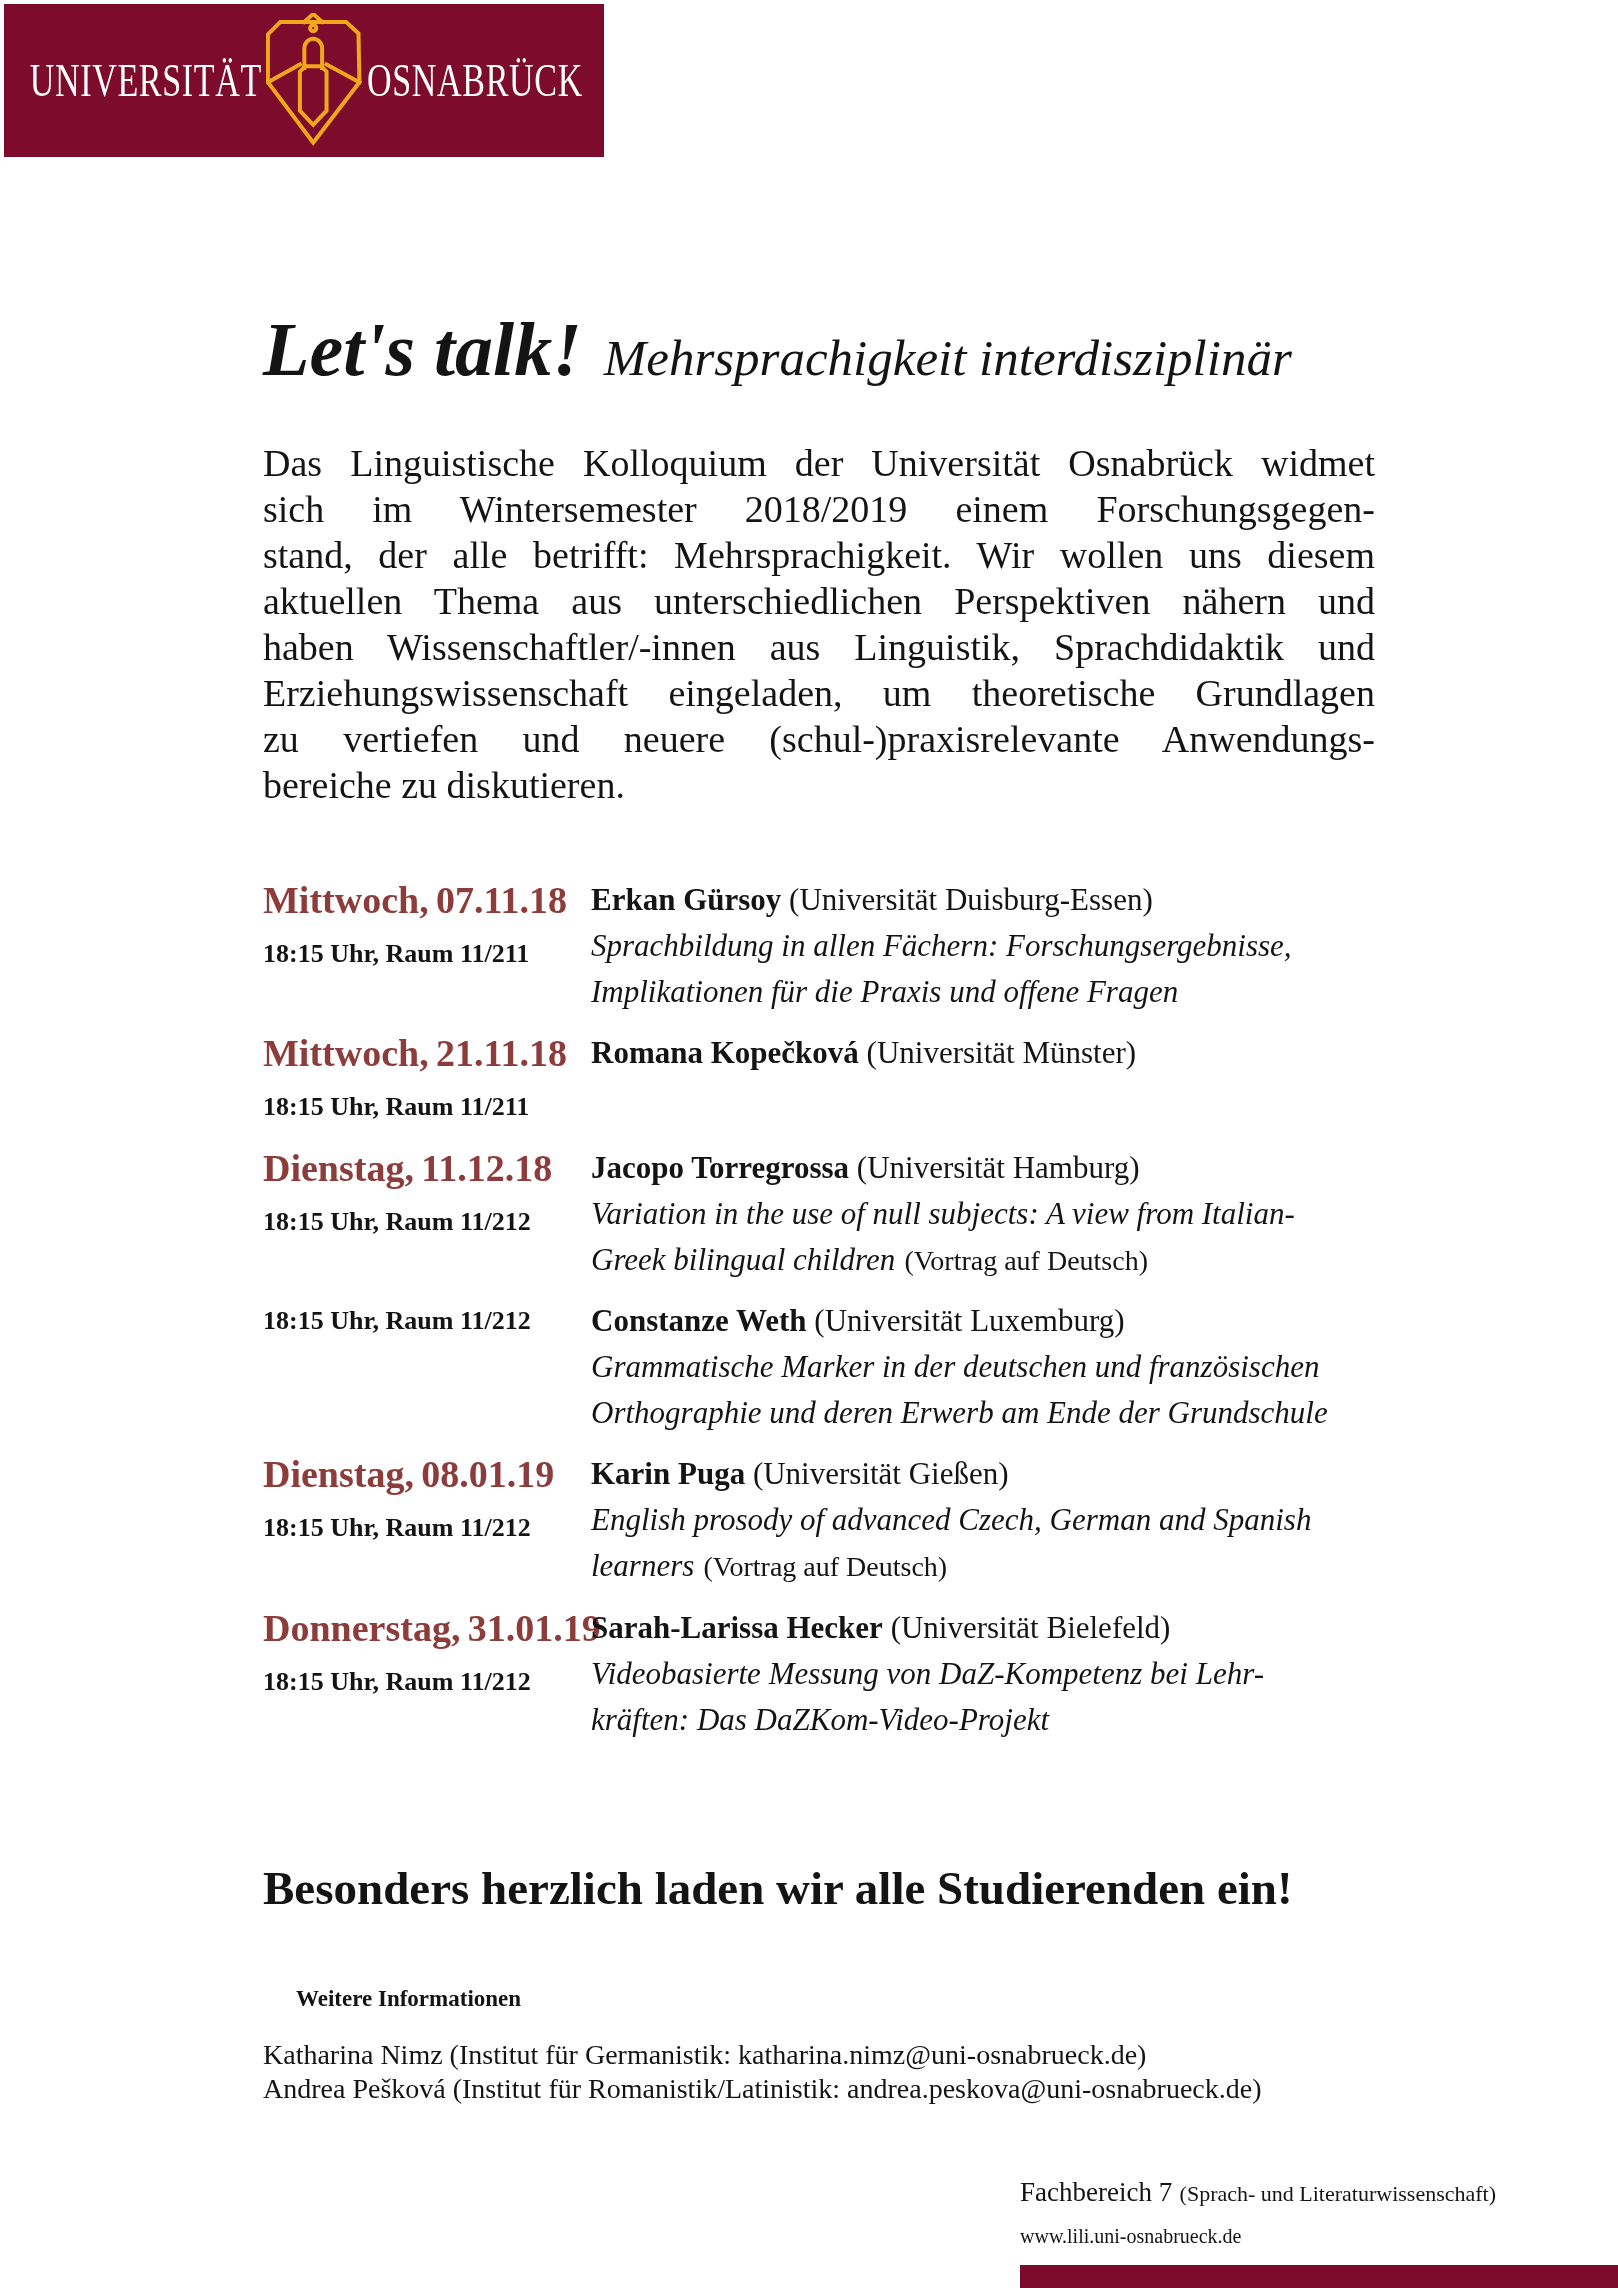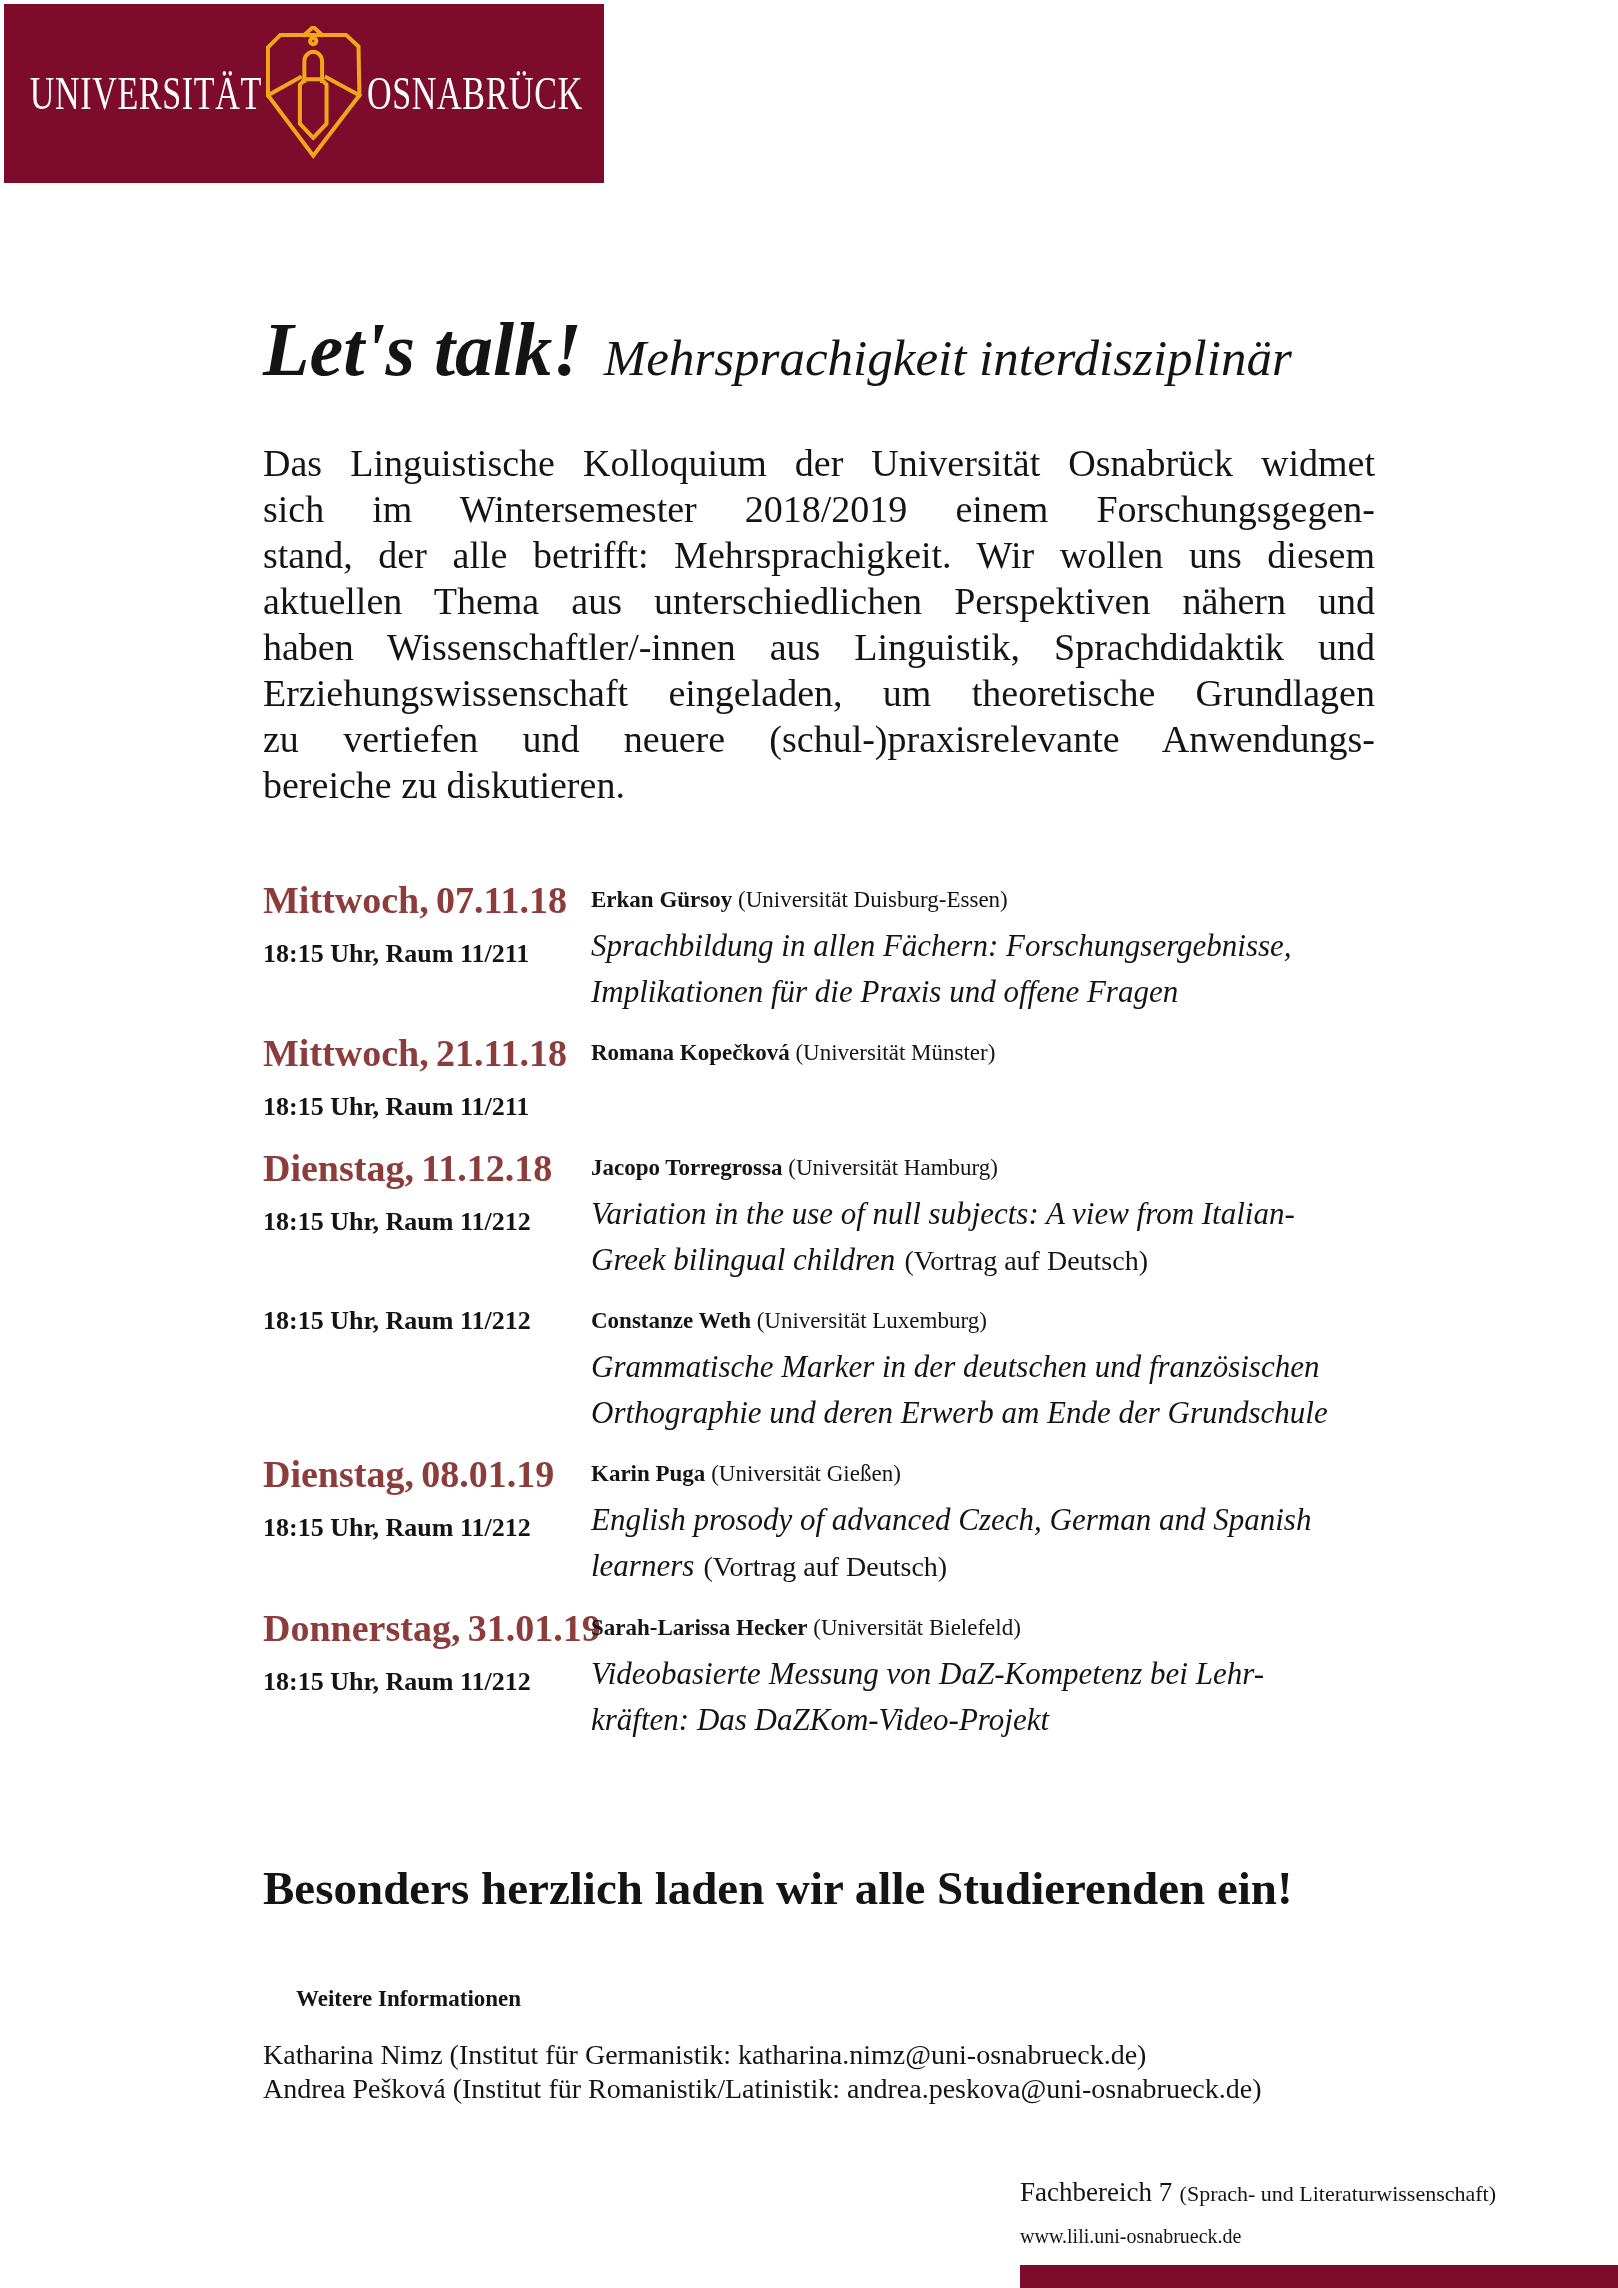--- a/index.html
+++ b/index.html
@@ -2,21 +2,21 @@
 <html lang="de" style="font-size:14.8px"><head>
 <meta charset="utf-8">
 <style>
   html,body{margin:0;padding:0;background:#ffffff;}
   .page{
     position:relative;width:1619px;height:2289px;background:#ffffff;
     font-family:"Liberation Serif","DejaVu Serif",serif;color:#141414;overflow:hidden;
   }
   
   .banner{
-    position:absolute;left:3.7px;top:3.7px;width:600px;height:179px;
+    position:absolute;left:3.7px;top:3.7px;width:600px;height:153px;
     background:var(--banner,#7d0c2c);
     display:flex;align-items:center;justify-content:center;
   }
   .logo-word{
     color:#ffffff;font-size:46px;letter-spacing:0.9px;white-space:nowrap;
     display:inline-block;transform:scaleX(.74);
   }
   .logo-word.left{transform-origin:right center;}
   .logo-word.right{transform-origin:left center;}
   .emblem{flex:none;margin:0 3.7px;}
@@ -30,21 +30,21 @@
   .intro-line.last{text-align-last:left;}
   
   .events{position:absolute;left:263px;top:877px;width:1121px;}
   .event{display:flex;margin-bottom:14.8px;}
   .event-left{width:328px;flex:none;}
   .event-right{flex:1;min-width:0;}
   .date-line{line-height:46px;color:var(--date-red,#8c3c3a);font-weight:bold;white-space:nowrap;}
   .date-line .day{font-size:38px;}
   .date-line .date{font-size:38px;margin-left:7.4px;}
   .time-line{font-size:26px;line-height:46px;white-space:nowrap;font-weight:bold;}
-  .speaker-line{font-size:23px;line-height:46px;white-space:nowrap;}
+  .speaker-line{font-size:31px;line-height:46px;white-space:nowrap;}
   .speaker-line .name{font-weight:bold;}
   .talk-line{font-style:italic;font-size:31px;line-height:46px;white-space:nowrap;}
   .talk-note{font-style:normal;font-size:28px;margin-left:9.2px;}
   .note-line{font-style:normal;font-size:24px;line-height:46px;}
   
   .closing{position:absolute;left:263px;top:1861px;font-size:47px;font-weight:bold;line-height:55px;white-space:nowrap;}
   
   .info{position:absolute;left:263px;top:1986px;}
   .info-heading{font-size:23px;font-weight:bold;margin-bottom:26px;margin-left:33px;}
   .contact{font-size:28px;line-height:34px;white-space:nowrap;}

